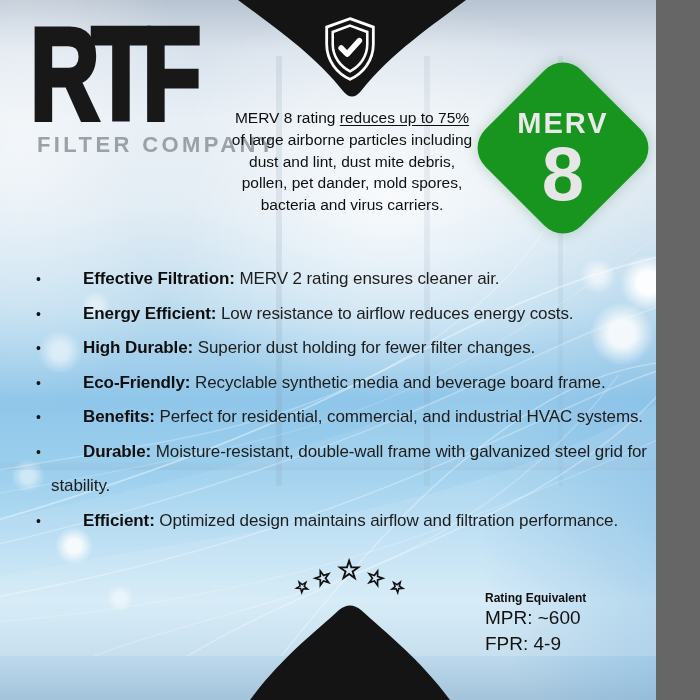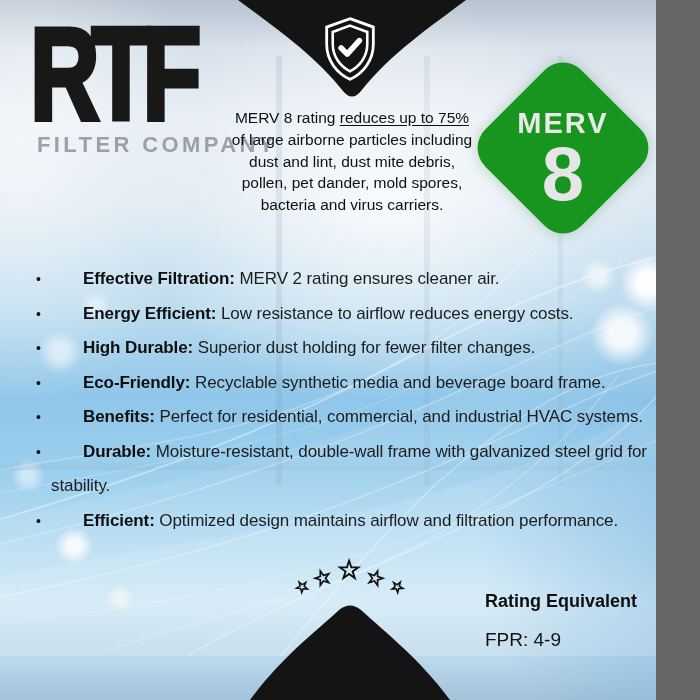--- a/index.html
+++ b/index.html
@@ -48,21 +48,21 @@
   .merv-value{font-size:76px;font-weight:bold;color:#e6e6e6;line-height:.95;transform:translateY(10px);}
   .key-title{position:absolute;left:36px;top:224px;font-size:34px;font-weight:bold;color:#161616;
     -webkit-text-stroke:.9px #161616;letter-spacing:-.3px;}
   .benefits{position:absolute;left:36px;top:262px;width:614px;margin:0;padding:0;list-style:none;}
   .benefits li{position:relative;padding-left:15px;font-size:17px;line-height:34.5px;color:#1d1d1d;letter-spacing:-.1px;}
   .benefits .dot{position:absolute;left:0;top:0;font-size:14px;color:#111;}
   .benefits .b-label{font-weight:bold;color:#0e0e0e;margin-left:32px;}
   .star{position:absolute;color:#111;-webkit-text-stroke:1.1px #111;line-height:1;}
   .bottom-tri{position:absolute;left:250px;top:597px;width:200px;height:103px;}
   .rating{position:absolute;left:485px;top:591px;width:210px;color:#121212;}
-  .rating-title{font-size:18px;font-weight:bold;color:#0e0e0e;margin-bottom:15px;}
+  .rating-title{font-size:12px;font-weight:bold;color:#0e0e0e;margin-bottom:0;}
   .rating-row{font-size:19px;line-height:25.5px;}
 </style>
 </head>
 <body>
 
 <div class="poster">
 
   <div class="windows"></div>
 
   <svg class="waves" viewBox="0 0 700 700">
@@ -117,16 +117,17 @@
   <span class="star" style="left:366px;top:567px;font-size:21px;transform:rotate(18deg);">☆</span>
   <span class="star" style="left:295px;top:579px;font-size:16px;transform:rotate(-32deg);">☆</span>
   <span class="star" style="left:390px;top:579px;font-size:16px;transform:rotate(32deg);">☆</span>
 
   <svg class="bottom-tri" viewBox="0 0 200 103">
     <path d="M0,103 C30,62 64,36 89,13 Q100,4 111,13 C136,36 170,62 200,103 Z" fill="#141414"></path>
   </svg>
 
   <div class="rating">
     <div class="rating-title">Rating Equivalent</div>
+    <div class="rating-row">MPR: ~600</div>
     <div class="rating-row">FPR: 4-9</div>
   </div>
 
 </div>
 
 </body></html>

